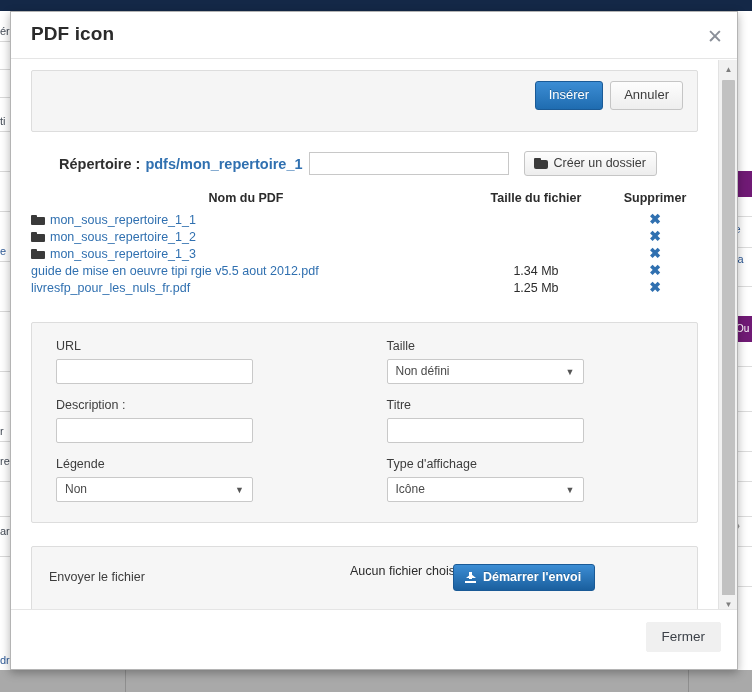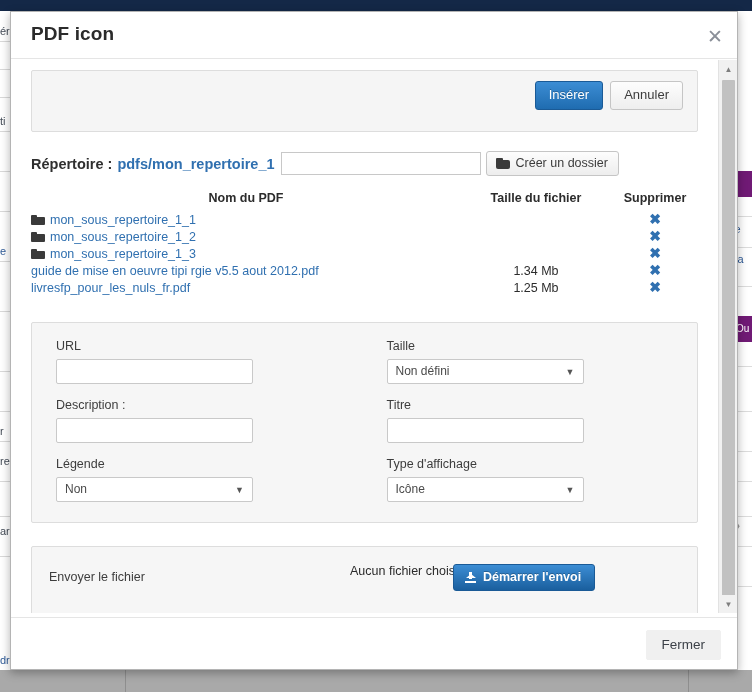--- a/index.html
+++ b/index.html
@@ -135,35 +135,35 @@
     border: 1px solid #c5c5c5;
     background: linear-gradient(#fdfdfd, #eeeeee);
   }
 
   
   .dir-row {
     margin: 19px 0 0 8px;
     display: flex; align-items: center;
   }
   .dir-label {
-    font-size: 14.5px; font-weight: bold; color: #2f2f2f; margin-right: 5px;
+    font-size: 14.5px; font-weight: bold; color: #2f2f2f; margin-right: 5px; margin-left: 28px;
   }
   .dir-path {
     font-size: 14.5px; font-weight: bold; color: #3070b0;
   }
   .dir-input {
     margin-left: 6px;
     width: 200px; height: 23px;
     border: 1px solid #c8c8c8; background: #fff;
     font-size: 12px; padding: 2px 5px;
     font-family: "Liberation Sans", sans-serif;
     color: #333;
   }
   .btn-folder {
-    margin-left: 5px;
+    margin-left: 15px;
     display: inline-flex; align-items: center; gap: 6px;
     font-size: 12.5px; color: #3c3c3c;
     border: 1px solid #c5c5c5;
     background: linear-gradient(#fdfdfd, #ededed);
     border-radius: 3px;
     padding: 4px 10px 5px 9px;
     cursor: pointer;
   }
 
   
@@ -298,21 +298,21 @@
   .vs-arrow.down { bottom: 0; }
   .vs-thumb {
     position: absolute; left: 3px; top: 20px;
     width: 13px; height: 520px;
     background: #c1c1c1; border-radius: 1px;
     cursor: pointer;
   }
 
   .modal-footer {
     position: absolute; left: 0; right: 0; bottom: 0;
-    height: 52px;
+    height: 60px;
     border-top: 1px solid #e5e5e5;
     background: #fff;
   }
   .btn-close-footer {
     position: absolute; right: 16px; top: 12px;
     font-size: 13.5px; color: #3c4148;
     background: #f0f0f0;
     border: 1px solid #f0f0f0;
     border-radius: 2px;
     padding: 6px 15px 7px;

